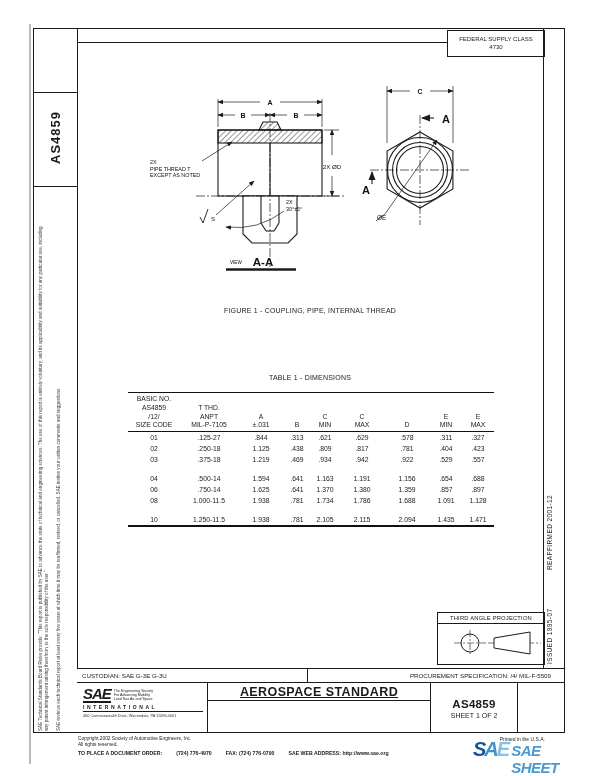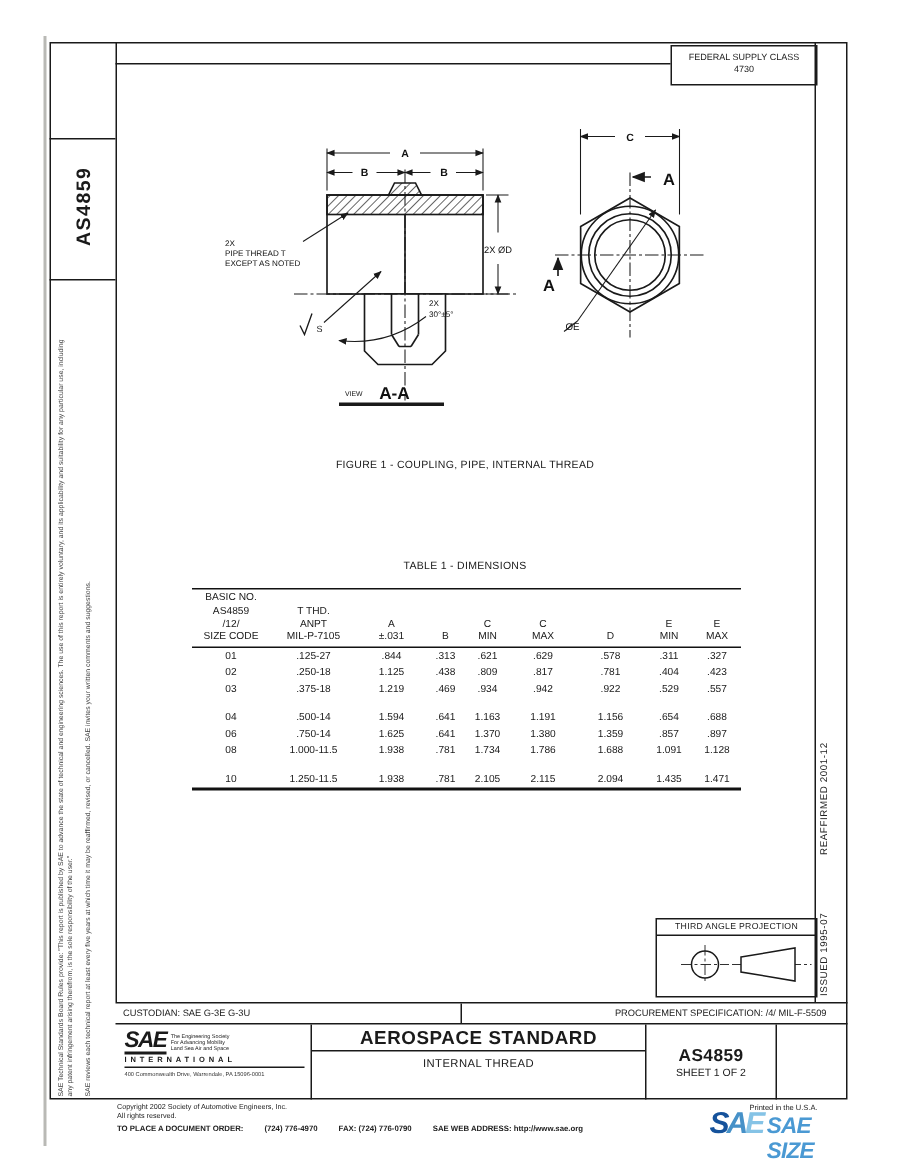--- a/index.html
+++ b/index.html
@@ -34,21 +34,21 @@
   
   .proj { left:437px; top:612px; width:108px; height:53px; border:1.3px solid #1a1a1a; }
   .proj-label { border-bottom:1.1px solid #1a1a1a; font-size:5.8px; text-align:center; padding:2px 0; letter-spacing:.2px; }
   
   .cust-row { left:77px; top:668px; width:488px; height:15px; border-top:1.3px solid #1a1a1a; border-bottom:1.3px solid #1a1a1a; display:flex; font-size:6.2px; }
   .cust-cell { width:231px; border-right:1.2px solid #1a1a1a; display:flex; align-items:center; padding-left:5px; }
   .proc-cell { flex:1; display:flex; align-items:center; justify-content:flex-end; padding-right:14px; }
   .main-block { left:77px; top:683px; width:488px; height:50px; display:flex; }
   .cell { border-right:1.2px solid #1a1a1a; height:100%; }
   .logo-cell { width:131px; padding:4px 4px 2px 6px; }
-  .center-cell { width:223px; display:flex; flex-direction:column; }
+  .center-cell { width:223px; display:flex; flex-direction:column;text-decoration:underline; }
   .num-cell { width:87px; display:flex; flex-direction:column; align-items:center; justify-content:center; }
   .end-cell { flex:1; border-right:none; }
   .std-type { font-size:12.5px; font-weight:bold; text-align:center; letter-spacing:.4px; padding:2px 0 1px; border-bottom:1.2px solid #1a1a1a; }
   .doc-title { font-size:7.5px; text-align:center; line-height:9.5px; padding-top:3px; letter-spacing:.3px; }
   .doc-num { font-size:11.5px; font-weight:bold; letter-spacing:.3px; }
   .sheet-no { font-size:7px; margin-top:2px; }
   .sae-row { display:flex; align-items:flex-start; gap:3px; }
   .sae-logo { font-style:italic; font-weight:900; font-size:15px; letter-spacing:-1px; border-bottom:2px solid #1a1a1a; line-height:14px; }
   .tagline { font-size:3.6px; line-height:4.2px; padding-top:2px; }
   .intl { font-size:5px; letter-spacing:2.6px; font-weight:bold; border-bottom:.8px solid #1a1a1a; padding:1px 0; }
@@ -294,21 +294,20 @@
           <div>For Advancing Mobility</div>
           <div>Land Sea Air and Space</div>
         </span>
       </div>
       <div class="intl">INTERNATIONAL</div>
       <div class="addr">400 Commonwealth Drive, Warrendale, PA 15096-0001</div>
     </div>
     <div class="cell center-cell">
       <div class="std-type">AEROSPACE STANDARD</div>
       <div class="doc-title">
-        <div>INTERNAL THREAD</div>
       </div>
     </div>
     <div class="cell num-cell">
       <div class="doc-num">AS4859</div>
       <div class="sheet-no">SHEET 1 OF 2</div>
     </div>
     <div class="cell end-cell"></div>
   </div>
 
   <div class="abs foot f1">Copyright 2002 Society of Automotive Engineers, Inc.</div>
@@ -317,17 +316,17 @@
     <span>TO PLACE A DOCUMENT ORDER:</span>
     <span>(724) 776-4970</span>
     <span>FAX:  (724) 776-0790</span>
     <span>SAE WEB ADDRESS:  http://www.sae.org</span>
   </div>
   <div class="abs foot printed">Printed in the U.S.A.</div>
 
   <div class="abs norm">
     <div class="norm-row">
       <span class="norm-s"><span style="color:#15529b">S</span><span style="color:#4691c8">A</span><span style="color:#85c3e6">E</span></span>
-      <span class="norm-name" style="color:#4a99d3">SAE SIZE</span>
+      <span class="norm-name" style="color:#4a99d3">SAE SHEET</span>
     </div>
 
   </div>
 </div>
 
 </body></html>

